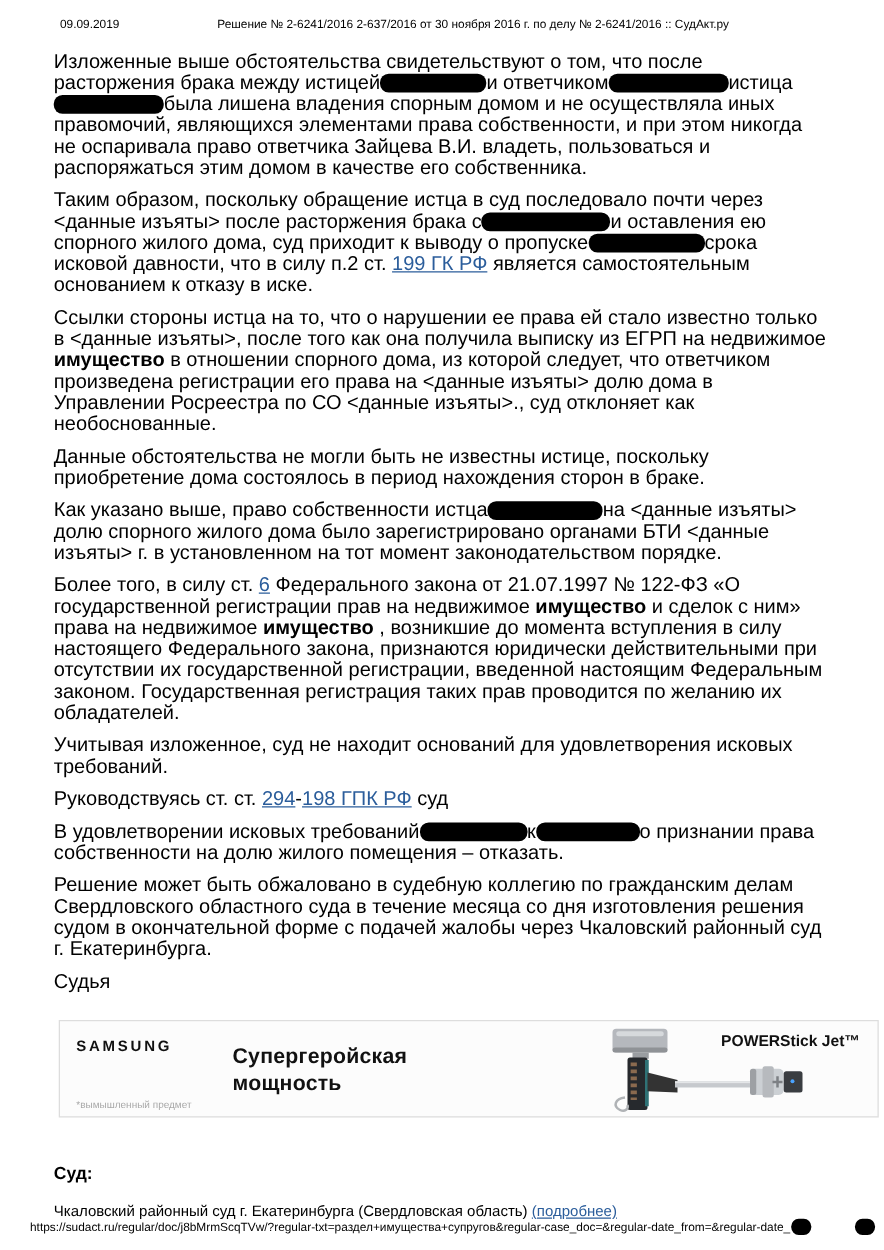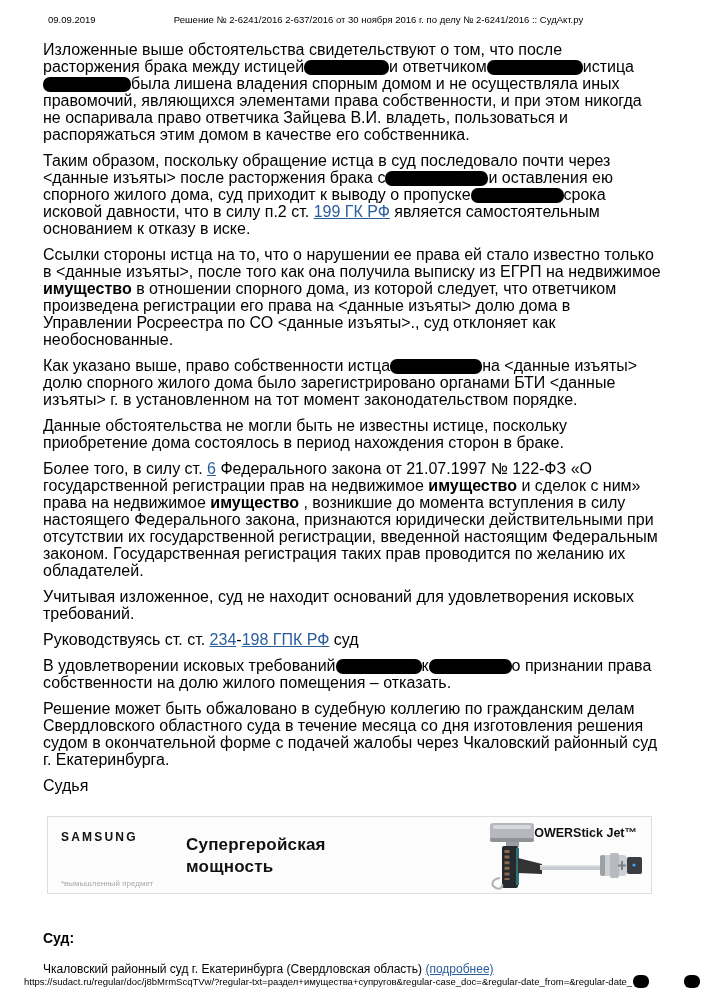--- a/index.html
+++ b/index.html
@@ -41,21 +41,21 @@
     height: 15px;
     background: #000;
     border-radius: 7px;
     vertical-align: -3px;
   }
 
   
   .ad-banner {
     position: relative;
     margin: 22px 0 0 47px;
-    width: 605px;
+    width: 656px;
     height: 78px;
     background: #fcfcfc;
     border: 1px solid #ddd;
     cursor: pointer;
   }
   .ad-brand {
     position: absolute; left: 13px; top: 13px;
     font-size: 12px; font-weight: 800; letter-spacing: 2.2px; color: #111;
   }
   .ad-headline {
@@ -101,25 +101,25 @@
 
   <div class="print-header">
     <span class="ph-date">09.09.2019</span>
     <span class="ph-title">Решение № 2-6241/2016 2-637/2016 от 30 ноября 2016 г. по делу № 2-6241/2016 :: СудАкт.ру</span>
   </div>
 
   <div class="content">
       <p class="para">Изложенные выше обстоятельства свидетельствуют о том, что после расторжения брака между истицей<span class="redaction" style="width: 85px;"></span>и ответчиком<span class="redaction" style="width: 96px;"></span>истица<span class="redaction" style="width: 88px;"></span>была лишена владения спорным домом и не осуществляла иных правомочий, являющихся элементами права собственности, и при этом никогда не оспаривала право ответчика Зайцева В.И. владеть, пользоваться и распоряжаться этим домом в качестве его собственника.</p>
       <p class="para">Таким образом, поскольку обращение истца в суд последовало почти через &lt;данные изъяты&gt; после расторжения брака с<span class="redaction" style="width: 103px;"></span>и оставления ею спорного жилого дома, суд приходит к выводу о пропуске<span class="redaction" style="width: 93px;"></span>срока исковой давности, что в силу п.2 ст. <a href="#" class="doc-link">199 ГК РФ</a> является самостоятельным основанием к отказу в иске.</p>
       <p class="para">Ссылки стороны истца на то, что о нарушении ее права ей стало известно только в &lt;данные изъяты&gt;, после того как она получила выписку из ЕГРП на недвижимое <b>имущество</b> в отношении спорного дома, из которой следует, что ответчиком произведена регистрации его права на &lt;данные изъяты&gt; долю дома в Управлении Росреестра по СО &lt;данные изъяты&gt;., суд отклоняет как необоснованные.</p>
+      <p class="para">Данные обстоятельства не могли быть не известны истице, поскольку приобретение дома состоялось в период нахождения сторон в браке.</p>
       <p class="para">Как указано выше, право собственности истца<span class="redaction" style="width: 92px;"></span>на &lt;данные изъяты&gt; долю спорного жилого дома было зарегистрировано органами БТИ &lt;данные изъяты&gt; г. в установленном на тот момент законодательством порядке.</p>
-      <p class="para">Данные обстоятельства не могли быть не известны истице, поскольку приобретение дома состоялось в период нахождения сторон в браке.</p>
       <p class="para">Более того, в силу ст. <a href="#" class="doc-link">6</a> Федерального закона от 21.07.1997 № 122-ФЗ «О государственной регистрации прав на недвижимое <b>имущество</b> и сделок с ним» права на недвижимое <b>имущество</b> , возникшие до момента вступления в силу настоящего Федерального закона, признаются юридически действительными при отсутствии их государственной регистрации, введенной настоящим Федеральным законом. Государственная регистрация таких прав проводится по желанию их обладателей.</p>
       <p class="para">Учитывая изложенное, суд не находит оснований для удовлетворения исковых требований.</p>
-      <p class="para">Руководствуясь ст. ст. <a href="#" class="doc-link">234</a>-<a href="#" class="doc-link">198 ГПК РФ</a> суд</p>
+      <p class="para">Руководствуясь ст. ст. <a href="#" class="doc-link">294</a>-<a href="#" class="doc-link">198 ГПК РФ</a> суд</p>
       <p class="para">В удовлетворении исковых требований<span class="redaction" style="width: 86px;"></span>к<span class="redaction" style="width: 83px;"></span>о признании права собственности на долю жилого помещения – отказать.</p>
       <p class="para">Решение может быть обжаловано в судебную коллегию по гражданским делам Свердловского областного суда в течение месяца со дня изготовления решения судом в окончательной форме с подачей жалобы через Чкаловский районный суд г. Екатеринбурга.</p>
       <p class="para">Судья</p>
     </div>
 
   <div class="ad-banner">
     <div class="ad-brand">SAMSUNG</div>
     <div class="ad-headline">Супергеройская
 мощность</div>
     <div class="ad-disclaimer">*вымышленный предмет</div>

